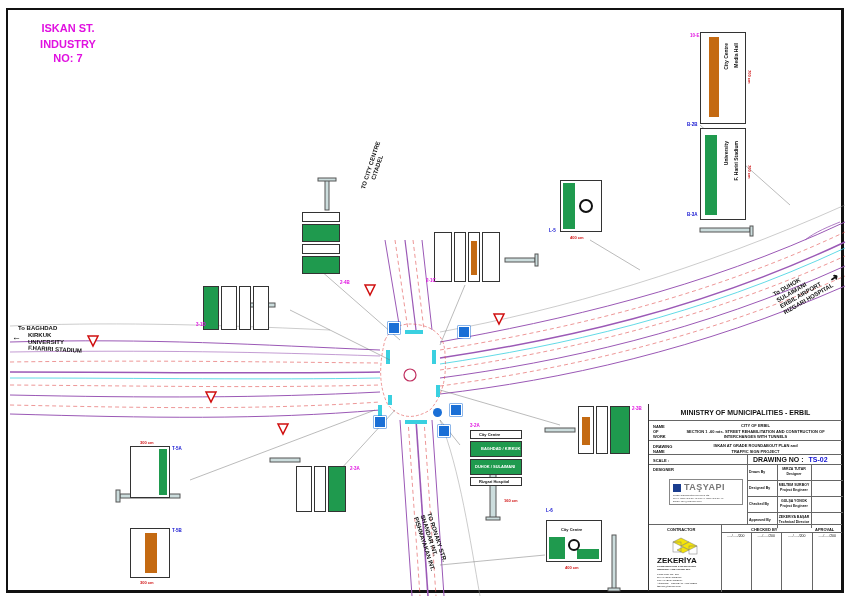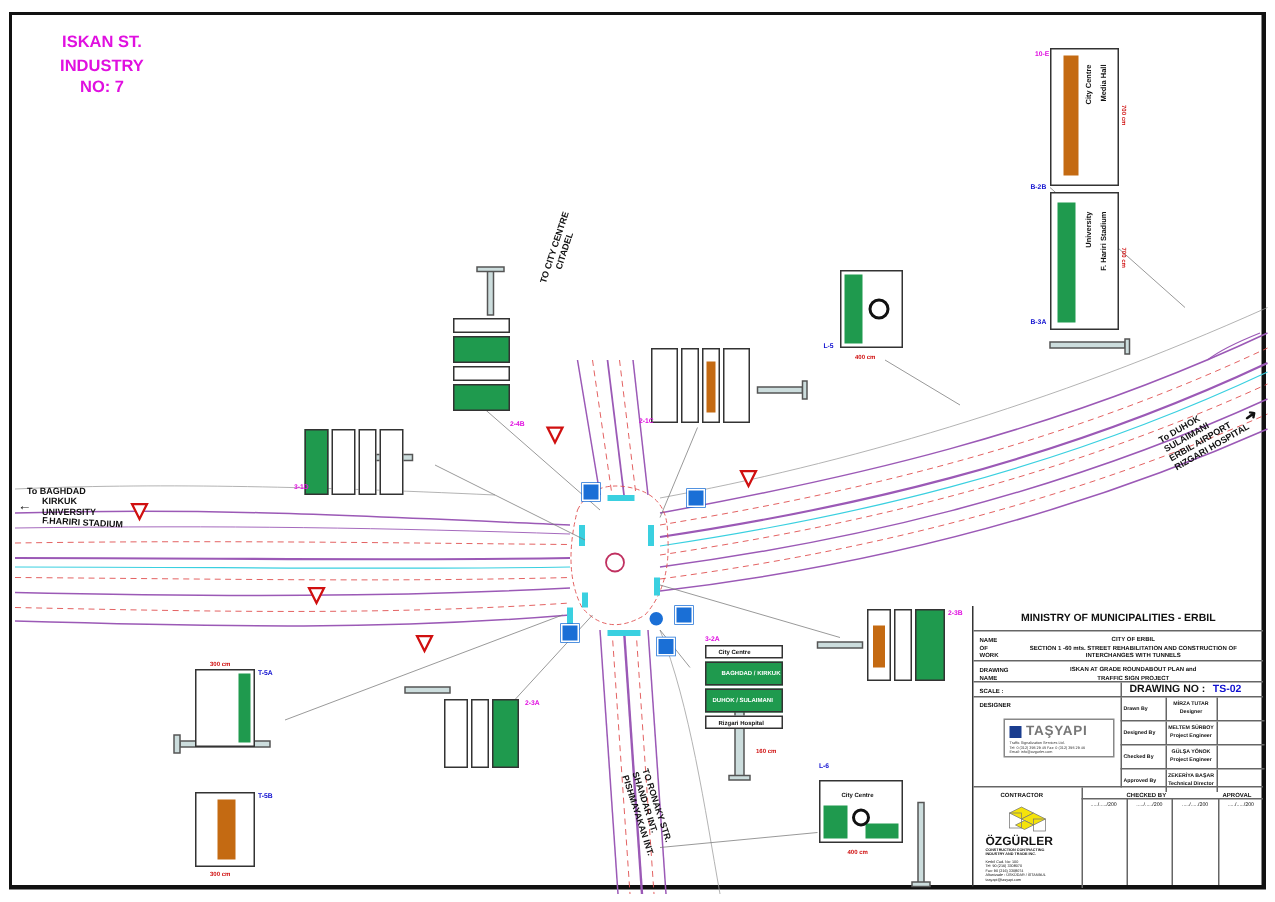--- a/index.html
+++ b/index.html
@@ -370,21 +370,21 @@
   </div>
 
   <div style="position:absolute;left:4px;top:130px;width:66px;height:56px;">
     <svg width="30" height="22" style="position:absolute;left:16px;top:0;">
       <polygon points="4,8 12,4 20,8 12,12" fill="#f4e30a" stroke="#777" stroke-width="0.5"></polygon>
       <polygon points="12,12 20,8 28,12 20,16" fill="#f4e30a" stroke="#777" stroke-width="0.5"></polygon>
       <polygon points="8,16 14,13 20,16 14,19" fill="#f4e30a" stroke="#777" stroke-width="0.5"></polygon>
       <rect x="4" y="8" width="8" height="10" fill="none" stroke="#777" stroke-width="0.5"></rect>
       <rect x="20" y="12" width="8" height="8" fill="none" stroke="#777" stroke-width="0.5"></rect>
     </svg>
-    <div style="position:absolute;left:4px;top:22px;font-size:8px;font-weight:bold;">ÖZGÜRLER</div>
+    <div style="position:absolute;left:4px;top:22px;font-size:8px;font-weight:bold;">ZEKERİYA</div>
     <div style="position:absolute;left:4px;top:31px;font-size:2.5px;line-height:3px;font-weight:bold;">
       <div>CONSTRUCTION CONTRACTING</div>
       <div>INDUSTRY AND TRADE INC.</div>
     </div>
     <div style="position:absolute;left:4px;top:39px;font-size:2.5px;line-height:3px;">
       <div>Kerbil Cad. No: 100</div>
       <div>Tel: 90 (216) 3308070</div>
       <div>Fax: 90 (216) 3308074</div>
       <div>Altunizade - ÜSKÜDAR / İSTANBUL</div>
       <div>tasyapi@tasyapi.com</div>

